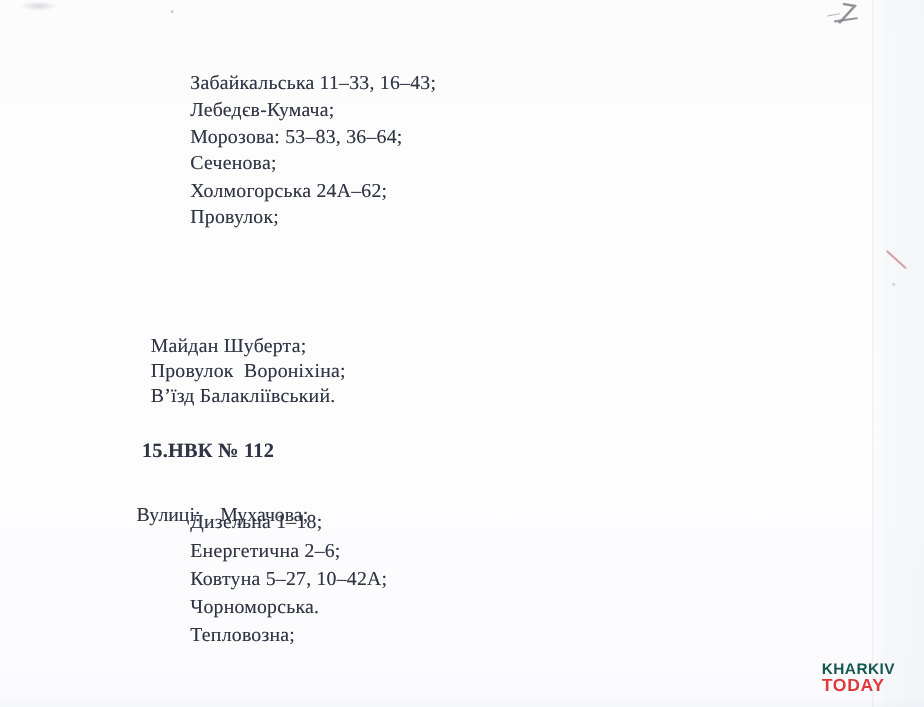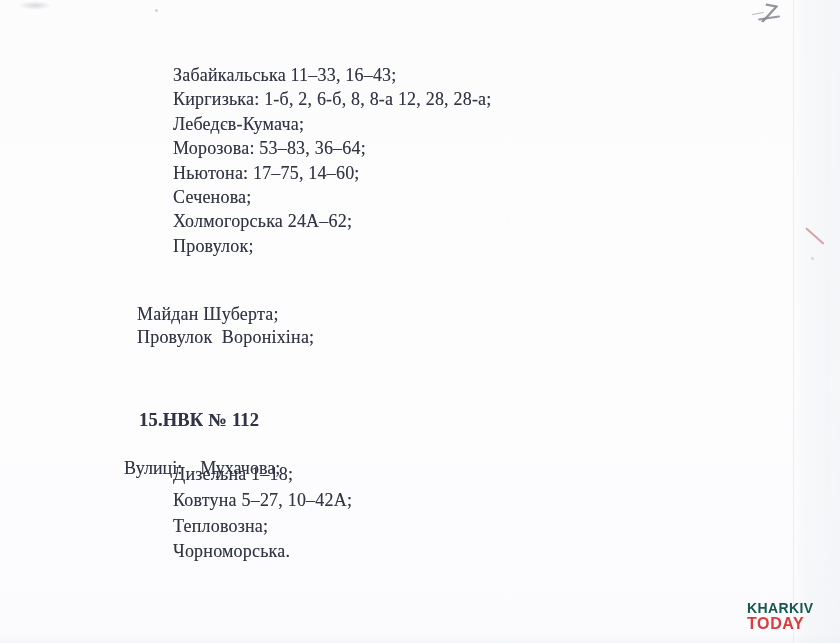--- a/index.html
+++ b/index.html
@@ -39,21 +39,21 @@
     letter-spacing: 0.2px;
     text-shadow: 0 0 0.5px rgba(48,53,69,0.45);
   }
   .indented-1 { left: 173px; top: 63px; }
   .indented-1 .line { height: 24.4px; line-height: 24.4px; }
   .flush-1 { left: 106px; top: 303px; }
   .flush-1 .line { height: 22.7px; line-height: 22.7px; margin-left: 31px; }
   .heading {
     position: absolute;
     left: 129px; top: 400px;
-    margin: 10px;
+    margin: 0;
     font-size: 18.5px;
     font-weight: bold;
     letter-spacing: 0.2px;
     white-space: pre;
     text-shadow: 0 0 0.5px rgba(48,53,69,0.5);
     text-align: center;
   }
   .streets-line {
     position: absolute;
     left: 106px; top: 437px;
@@ -150,45 +150,45 @@
   <div class="pen-slash"></div>
 
   <div class="hw-seven">
     <span class="topflick"></span>
     <span class="glyph">7</span>
     <span class="crossbar"></span>
   </div>
 
   <section class="block indented-1">
     <div class="line">Забайкальська 11–33, 16–43;</div>
-    <div class="line">Киргизька: 1-б, 2, 6-б, 8, 8-а 12, 28, 28-а;</div>
     <div class="line">Лебедєв-Кумача;</div>
     <div class="line">Морозова: 53–83, 36–64;</div>
-    <div class="line">Ньютона: 17–75, 14–60;</div>
     <div class="line">Сеченова;</div>
     <div class="line">Холмогорська 24А–62;</div>
     <div class="line">Провулок;</div>
   </section>
 
   <section class="block flush-1">
     <div class="line">Майдан Шуберта;</div>
     <div class="line">Провулок  Вороніхіна;</div>
+    <div class="line">В’їзд Балакліївський.</div>
   </section>
 
   <h2 class="heading">15.НВК № 112</h2>
 
   <div class="streets-line">
     <span>Вулиці:</span><span class="first-street">Мухачова;</span>
   </div>
 
   <section class="block indented-2">
     <div class="line">Дизельна 1–18;</div>
+    <div class="line">Енергетична 2–6;</div>
     <div class="line">Ковтуна 5–27, 10–42А;</div>
+    <div class="line">Чорноморська.</div>
     <div class="line">Тепловозна;</div>
-    <div class="line">Чорноморська.</div>
   </section>
 
   <div class="logo">
     <div class="logo-top" style="color: rgb(21, 89, 78);">KHARKIV</div>
     <div class="logo-bottom" style="color: rgb(221, 58, 60);">TODAY</div>
   </div>
 
 </div>
 
 </body></html>

